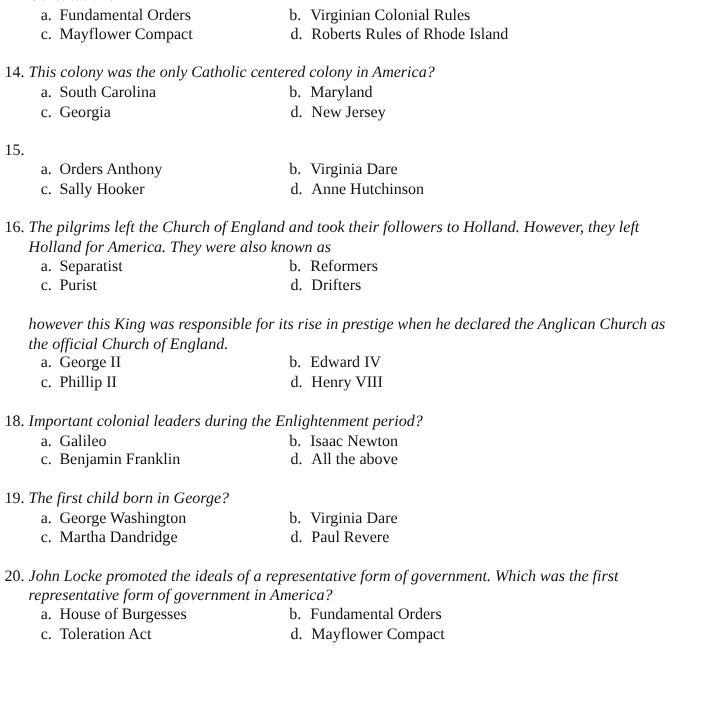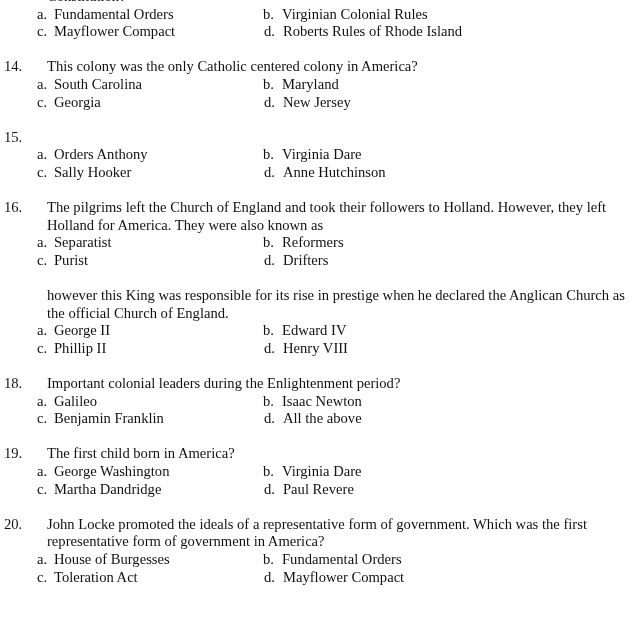--- a/index.html
+++ b/index.html
@@ -28,22 +28,23 @@
     white-space: nowrap;
     position: relative;
   }
   .blank { height: 17.6px; }
   .qnum {
     position: absolute;
     left: 4px;
   }
   .qtext {
     position: absolute;
-    left: 47px;
+    left: 26px;
     white-space: nowrap;
+    font-style: italic;
   }
   .opt {
     position: absolute;
     white-space: nowrap;
   }
   .opt .letter {
     position: absolute;
     left: 0;
   }
   .opt .otext {
@@ -228,21 +229,21 @@
         <span class="letter">d.</span>
         <span class="otext">All the above</span>
       </span>
     </div>
   </div>
   <div class="blank"></div>
 
   <div>
     <div class="line">
       <span class="qnum">19.</span>
-      <span class="qtext">The first child born in America?</span>
+      <span class="qtext">The first child born in George?</span>
     </div>
     <div class="line">
       <span class="opt col-a">
         <span class="letter">a.</span>
         <span class="otext">George Washington</span>
       </span>
       <span class="opt col-b">
         <span class="letter">b.</span>
         <span class="otext">Virginia Dare</span>
       </span>

